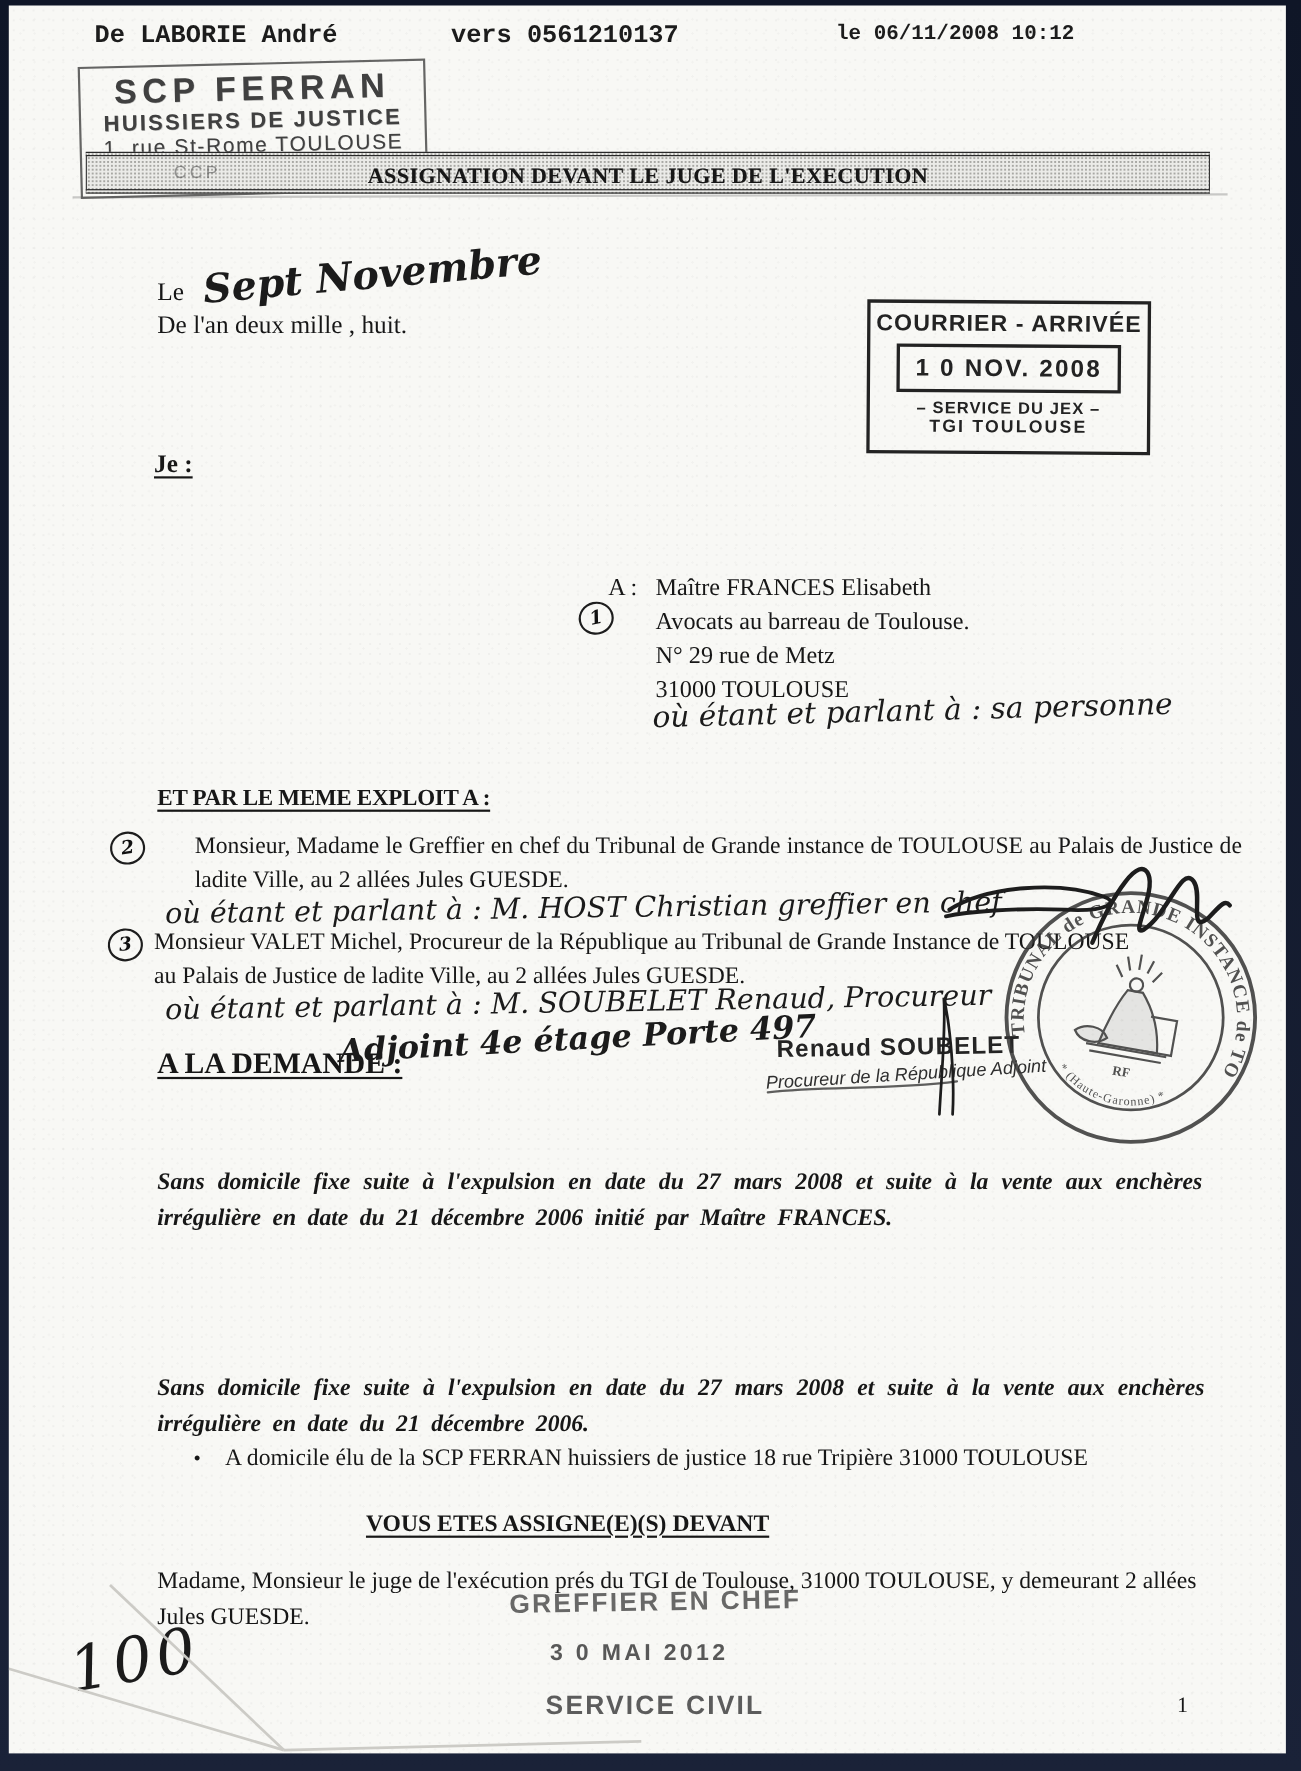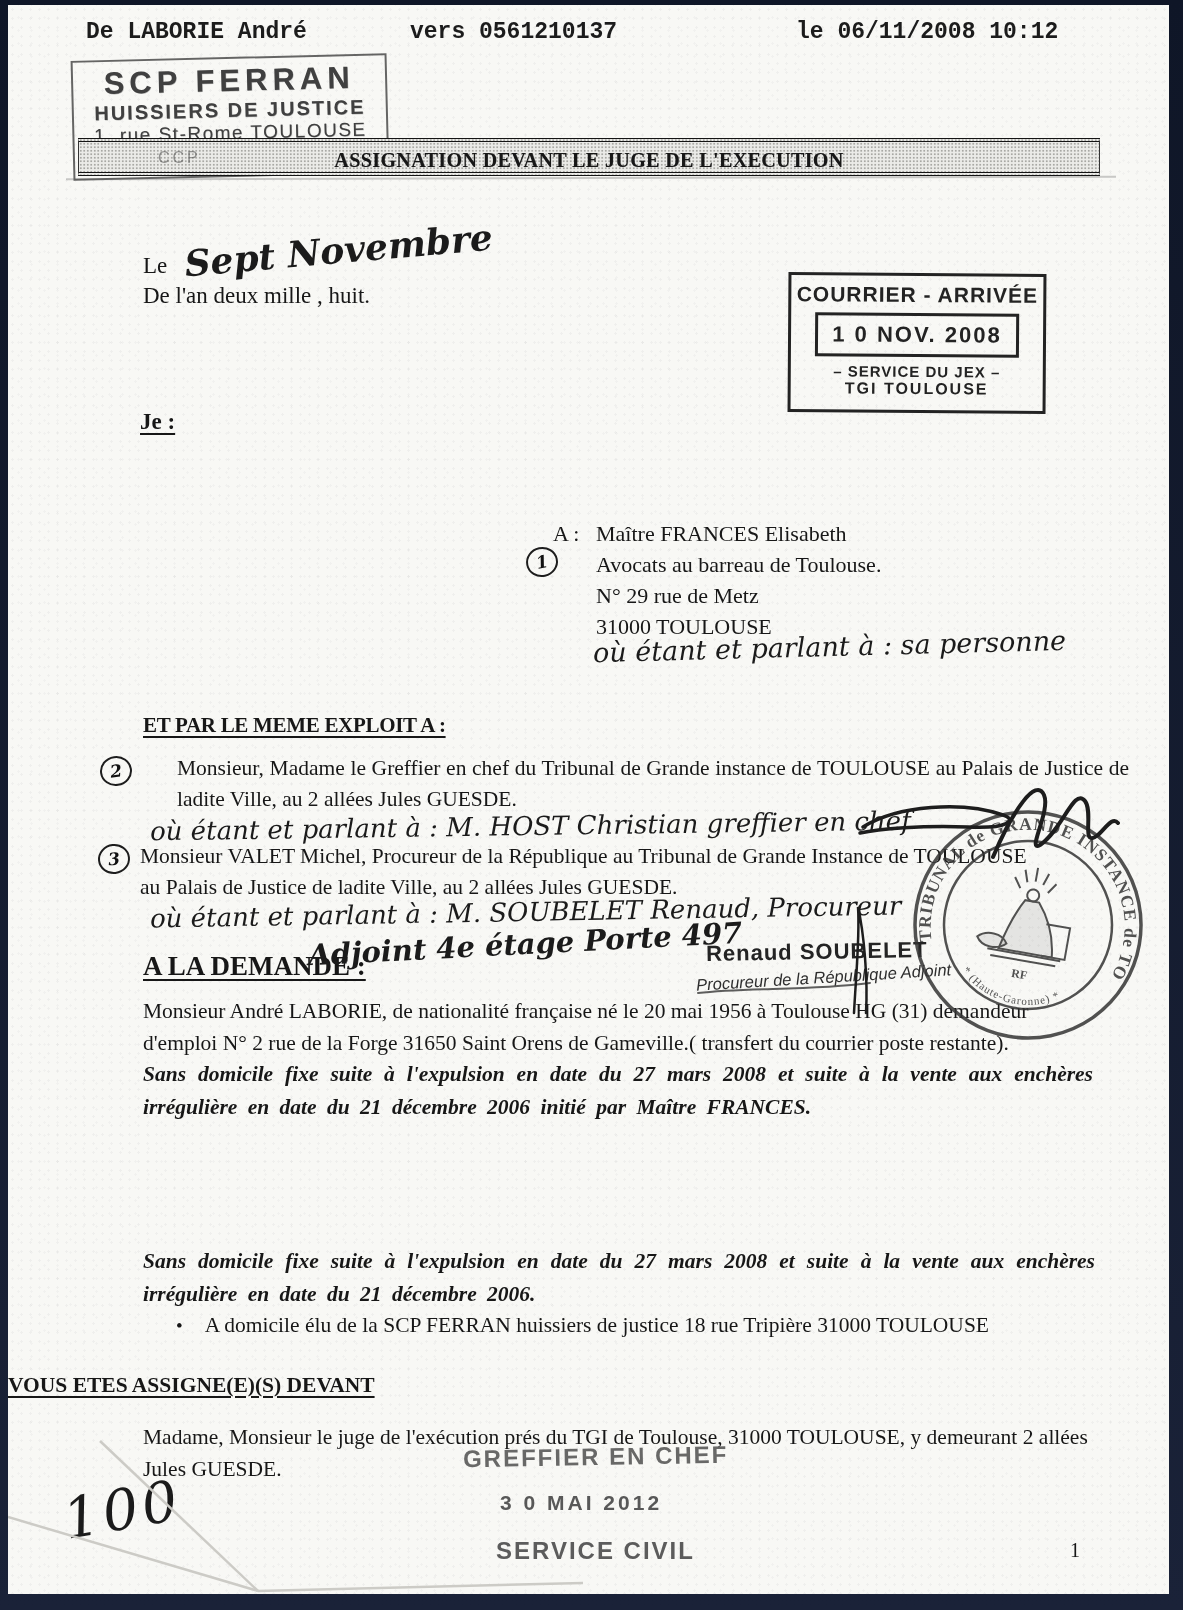--- a/index.html
+++ b/index.html
@@ -28,21 +28,21 @@
   svg text{font-family:"Liberation Serif",serif;}
 </style>
 </head>
 <body>
 
 <div class="frame">
   <div class="page">
 
     <div class="abs mono" style="left:78px;top:14px;font-size:23px;">De LABORIE André</div>
     <div class="abs mono" style="left:402px;top:14px;font-size:23px;">vers 0561210137</div>
-    <div class="abs mono" style="left:788px;top:14px;font-size:23px;">le 06/11/2008 10:12</div>
+    <div class="abs mono" style="left:752px;top:14px;font-size:19px;">le 06/11/2008 10:12</div>
 
     <div class="abs ferran" style="left:64px;top:52px;width:312px;height:112px;transform:rotate(-1.4deg);padding-top:4px;">
       <div class="sans" style="font-size:31px;font-weight:700;letter-spacing:5px;">SCP FERRAN</div>
       <div class="sans" style="font-size:20px;font-weight:700;letter-spacing:2px;">HUISSIERS DE JUSTICE</div>
       <div class="sans" style="font-size:19px;letter-spacing:1.5px;">1, rue St-Rome TOULOUSE</div>
       <div class="sans" style="font-size:18px;text-align:left;padding-left:12px;opacity:.8;">E</div>
     </div>
 
     <div class="abs banner" style="left:70px;top:133px;width:1020px;height:30px;">
       <span class="serif" style="font-size:20px;font-weight:700;letter-spacing:.4px;text-shadow:.4px .4px 0 rgba(0,0,0,.35);">ASSIGNATION DEVANT LE JUGE DE L'EXECUTION</span>
@@ -87,29 +87,28 @@
         <span>3</span>
       </div>
     <div class="abs serif" style="left:132px;top:836px;width:900px;font-size:21.5px;line-height:31px;">Monsieur VALET Michel, Procureur de la République au Tribunal de Grande Instance de TOULOUSE au Palais de Justice de ladite Ville, au 2 allées Jules GUESDE.</div>
     <div class="abs hw" style="left:142px;top:892px;font-size:26px;transform:rotate(-1deg);white-space:nowrap;">où étant et parlant à : M. SOUBELET Renaud, Procureur</div>
 
     <div class="abs serif head" style="left:135px;top:946px;font-size:27px;">A LA DEMANDE :</div>
     <div class="abs hw" style="left:300px;top:922px;font-size:29px;transform:rotate(-3deg);white-space:nowrap;font-weight:700;">Adjoint 4e étage Porte 497</div>
     <div class="abs sans" style="left:698px;top:934px;font-size:22px;font-weight:700;letter-spacing:1px;color:#242424;transform:rotate(-1deg);">Renaud SOUBELET</div>
     <div class="abs sans" style="left:688px;top:963px;font-size:16.5px;font-style:italic;color:#2e2e2e;transform:rotate(-3.5deg);white-space:nowrap;">Procureur de la République Adjoint</div>
 
-    <div class="abs serif" style="left:135px;top:990px;width:905px;font-size:21.5px;line-height:32px;">Monsieur André LABORIE, de nationalité française né le 20 mai 1956 à Toulouse HG (31) demandeur d'emploi N° 2 rue de la Forge 31650 Saint Orens de Gameville.( transfert du courrier poste restante).</div>
     <div class="abs serif just emph" style="left:135px;top:1053px;width:950px;font-size:21.5px;line-height:33px;">Sans domicile fixe suite à l'expulsion en date du 27 mars 2008 et suite à la vente aux enchères irrégulière en date du 21 décembre 2006 initié par Maître FRANCES.</div>
     <div class="abs serif just emph" style="left:135px;top:1240px;width:952px;font-size:21.5px;line-height:33px;">Sans domicile fixe suite à l'expulsion en date du 27 mars 2008 et suite à la vente aux enchères irrégulière en date du 21 décembre 2006.</div>
 
     <div class="abs serif" style="left:168px;top:1308px;font-size:21.5px;">
       <span style="font-size:19px;padding-right:22px;">•</span><span>A domicile élu de la SCP FERRAN huissiers de justice 18 rue Tripière 31000 TOULOUSE</span>
     </div>
 
-    <div class="abs serif head" style="left:0;top:1368px;width:1016px;text-align:left;font-size:21.5px;">VOUS ETES ASSIGNE(E)(S) DEVANT</div>
+    <div class="abs serif head" style="left:0;top:1368px;width:1016px;text-align:center;font-size:21.5px;">VOUS ETES ASSIGNE(E)(S) DEVANT</div>
     <div class="abs serif" style="left:135px;top:1416px;width:960px;font-size:21.5px;line-height:32px;">Madame, Monsieur le juge de l'exécution prés du TGI de Toulouse, 31000 TOULOUSE, y demeurant  2 allées Jules GUESDE.</div>
 
     <div class="abs stampgray" style="left:455px;top:1438px;font-size:24px;letter-spacing:2px;transform:rotate(-1deg);">GREFFIER EN CHEF</div>
     <div class="abs stampgray" style="left:492px;top:1486px;font-size:21px;letter-spacing:3px;color:rgba(60,60,60,.85);">3 0 MAI 2012</div>
     <div class="abs stampgray" style="left:488px;top:1532px;font-size:24px;letter-spacing:2px;color:rgba(65,65,65,.85);">SERVICE CIVIL</div>
 
     <div class="abs hw" style="left:55px;top:1472px;font-size:56px;transform:rotate(-10deg);letter-spacing:4px;">100</div>
     <div class="abs serif" style="left:1062px;top:1534px;font-size:20px;">1</div>
 
     <svg class="abs" style="left:0;top:0;pointer-events:none;" width="1161" height="1589" viewBox="0 0 1161 1589">

